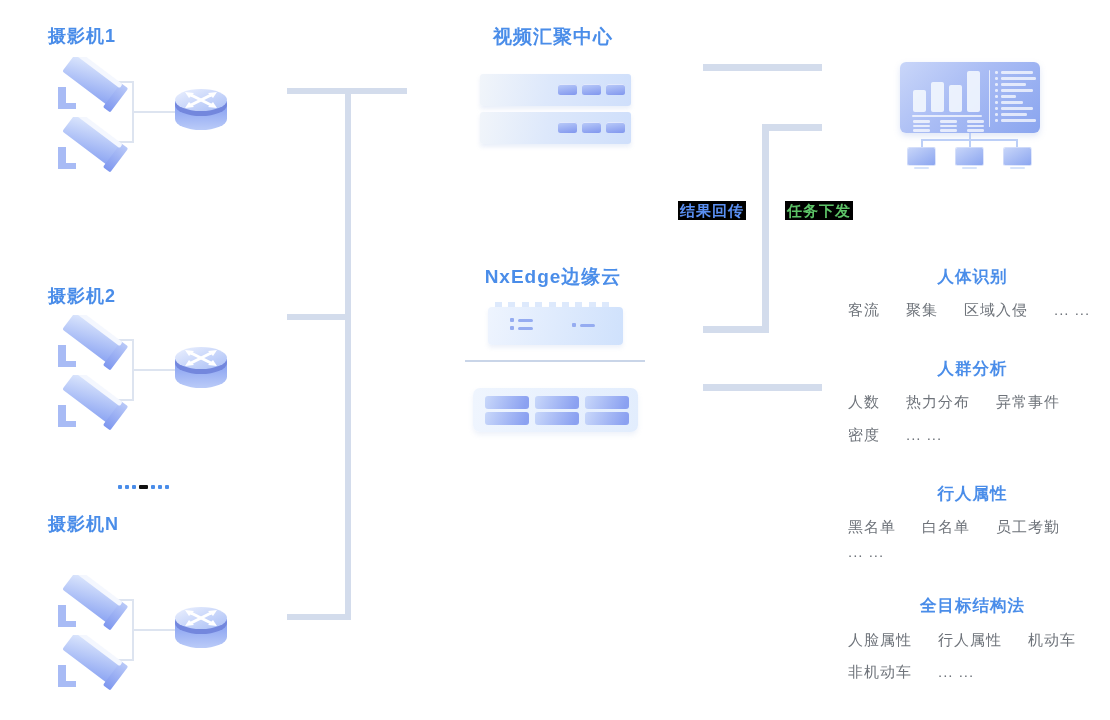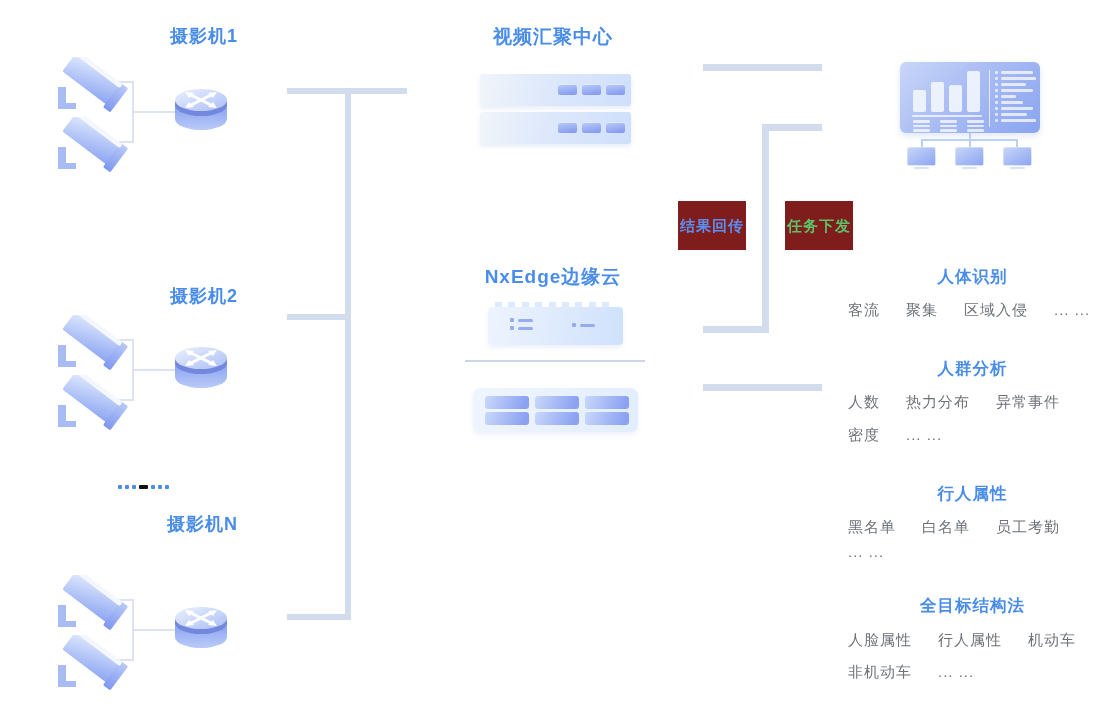--- a/index.html
+++ b/index.html
@@ -1,27 +1,27 @@
 <!DOCTYPE html>
 <html><head>
 <meta charset="utf-8">
 <style>
   html,body{margin:0;padding:0;background:#fff;}
   .canvas{position:relative;width:1110px;height:720px;background:#fff;overflow:hidden;
           font-family:"Liberation Sans","DejaVu Sans",sans-serif;}
 
   
   .main-title{position:absolute;text-align:center;font-size:19px;font-weight:bold;color:#4a8de9;letter-spacing:1px;}
-  .group-title{position:absolute;text-align:right;font-size:18px;font-weight:bold;color:#4a8de9;letter-spacing:1px;}
+  .group-title{position:absolute;text-align:left;font-size:18px;font-weight:bold;color:#4a8de9;letter-spacing:1px;}
   .section-title{position:absolute;width:255px;text-align:center;font-size:16.5px;font-weight:bold;color:#4a8de9;letter-spacing:1px;}
   .item-row{position:absolute;display:flex;gap:26px;font-size:15px;color:#6e737a;letter-spacing:1px;white-space:nowrap;}
 
   
   .flow-label{position:absolute;font-size:15px;font-weight:bold;letter-spacing:1px;
-              background:#7f1d1d;padding:16px 2px;line-height:17px;}
+              background:#000000;padding:1px 2px;line-height:17px;}
 
   
   .line{position:absolute;background:#d3dcec;}
   .thin-line{position:absolute;background:#dde4f0;}
   .conn{position:absolute;background:#bccff7;}
 
   
   .cam-group{position:absolute;width:190px;height:128px;}
   .cam-icon{position:absolute;width:84px;height:58px;}
   .router-icon{position:absolute;width:54px;height:52px;}

